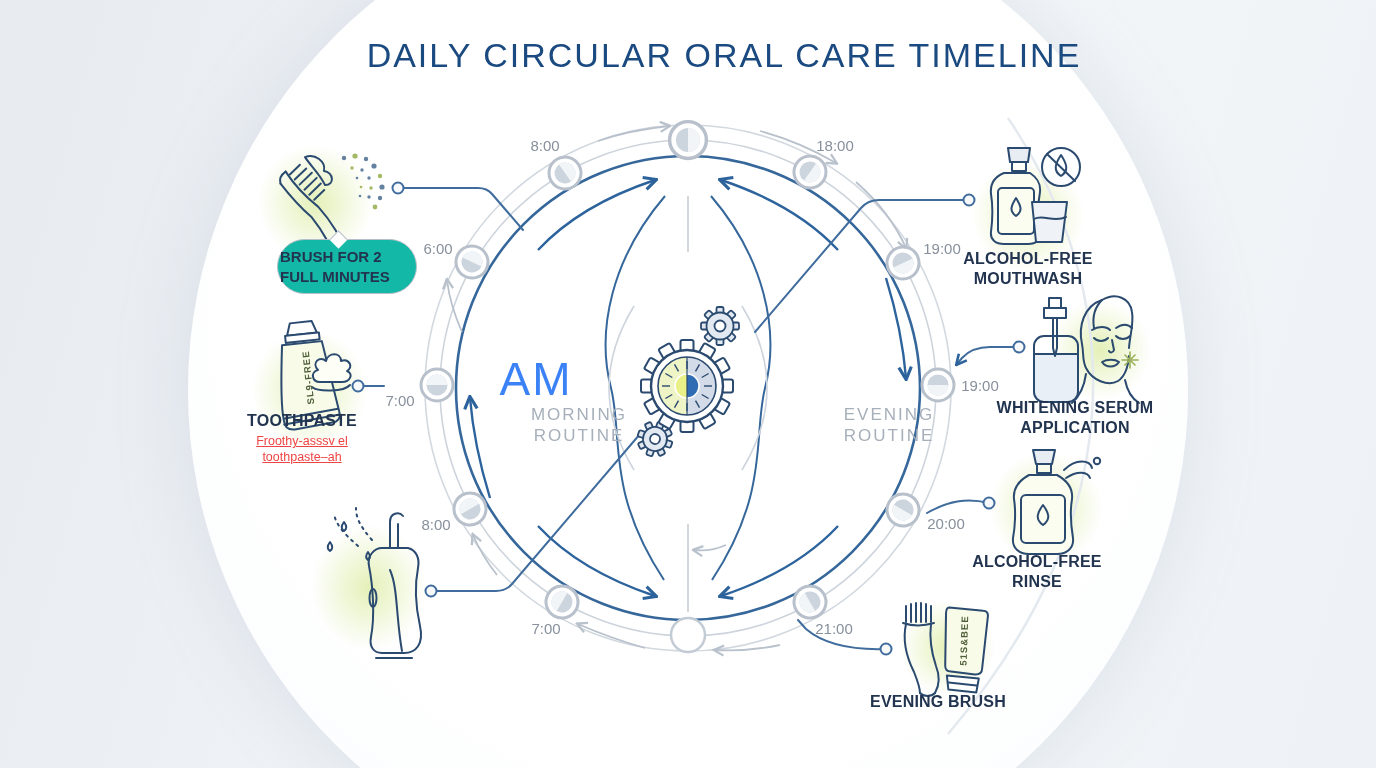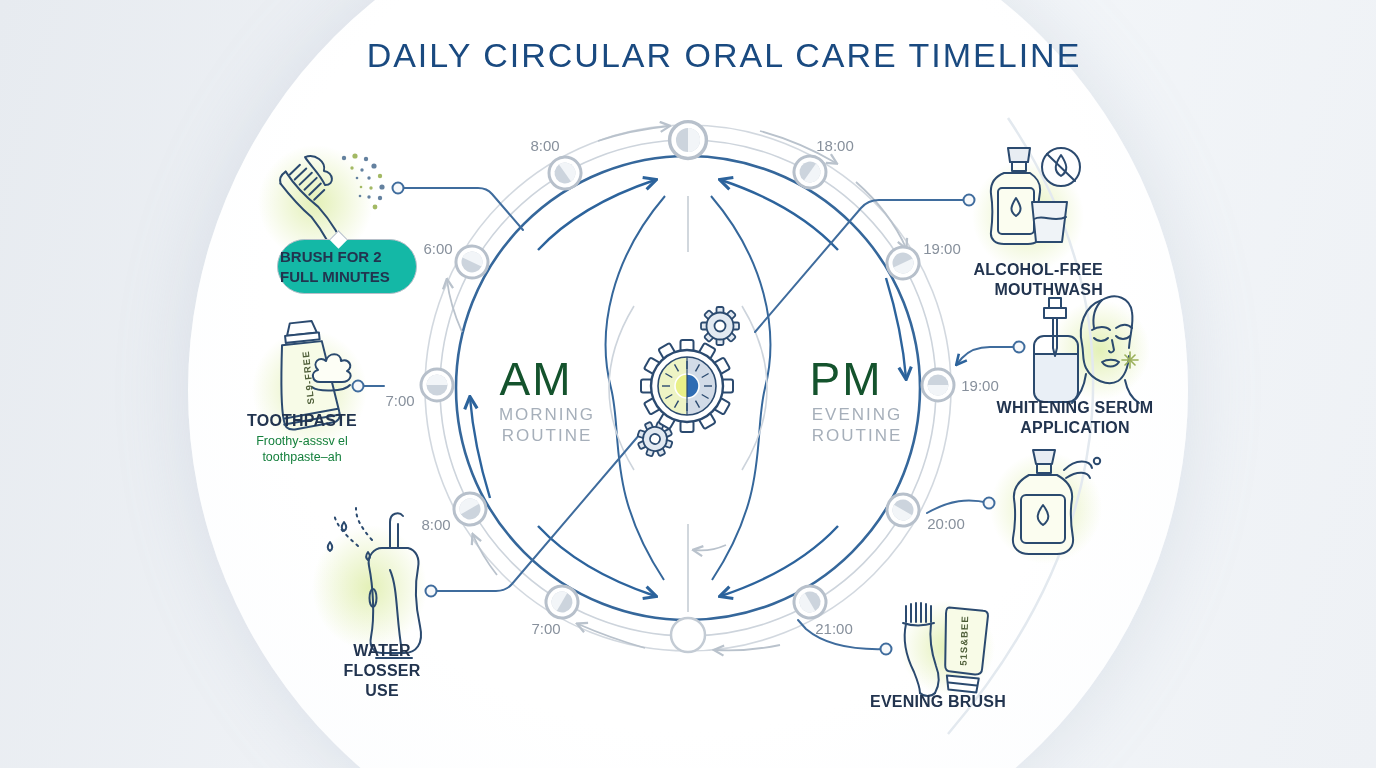--- a/index.html
+++ b/index.html
@@ -12,25 +12,25 @@
             background:radial-gradient(circle at 50% 42%,#ffffff 55%,#fcfdfe 78%,#f4f7fa 100%);
             box-shadow:0 0 70px rgba(160,175,195,.25);z-index:0;}
   .glow{position:absolute;border-radius:50%;z-index:1;
         background:radial-gradient(closest-side,rgba(205,228,125,.55),rgba(205,228,125,0));}
   svg.layer{position:absolute;left:0;top:0;z-index:2;}
   .txt{position:absolute;z-index:3;}
   .title{left:0;top:36px;width:1376px;text-align:center;font-size:34px;font-weight:500;
          letter-spacing:2px;color:#1a4a80;margin-left:36px;}
   .subtitle{left:0;top:84px;width:1376px;text-align:center;font-size:17px;font-weight:600;
             letter-spacing:3px;color:#99a2ac;}
-  .ampm{width:160px;text-align:center;font-size:46px;font-weight:400;letter-spacing:2px;color:#14532d;}
-  .ampmsub{width:182px;text-align:center;font-size:17px;font-weight:500;letter-spacing:2px;color:#a6afba;line-height:1.25;}
+  .ampm{width:160px;text-align:center;font-size:46px;font-weight:400;letter-spacing:2px;color:#3b82f6;}
+  .ampmsub{width:182px;text-align:center;font-size:17px;font-weight:500;letter-spacing:2px;color:#a6afba;line-height:1.25;padding-left:32px;}
   .time{width:66px;text-align:center;font-size:15px;color:#87909c;}
   .ititle{text-align:center;font-weight:bold;font-size:16px;color:#22344f;letter-spacing:.2px;line-height:1.25;}
-  .isub{text-align:center;font-size:12.5px;color:#15803d;line-height:1.3;}
+  .isub{text-align:center;font-size:12.5px;color:#ef4444;line-height:1.3;text-decoration:underline;}
   .bubble{left:277px;top:239px;width:134px;padding:7px 2px;background:#14b8a6;
           border:1.5px solid #b6bfc9;border-radius:28px;text-align:left;
           font-weight:bold;font-size:15px;color:#22344f;line-height:1.3;}
   .bubble::before{content:"";position:absolute;left:54px;top:-7px;width:12px;height:12px;background:#fff;
           border-left:1.5px solid #b6bfc9;border-top:1.5px solid #b6bfc9;transform:rotate(45deg);}
   .tubetext{position:absolute;z-index:3;font-size:9.5px;font-weight:bold;letter-spacing:1px;
             color:#4e5e38;text-align:center;}
   .ink{fill:none;stroke:#2b4a6f;stroke-width:2;stroke-linecap:round;stroke-linejoin:round;}
   .inkf{fill:#ffffff;stroke:#2b4a6f;stroke-width:2;stroke-linejoin:round;}
   .conn{fill:none;stroke:#3f6c9d;stroke-width:2;stroke-linecap:round;stroke-linejoin:round;}
@@ -404,21 +404,20 @@
         </g>
       </g>
     </g>
   </svg>
 
   <div class="txt title">DAILY CIRCULAR ORAL CARE TIMELINE</div>
 
   <div class="txt ampm" style="left:456px;top:352px;">AM</div>
   <div class="txt ampmsub" style="left:456px;top:404px;">MORNING</div>
   <div class="txt ampmsub" style="left:456px;top:425px;">ROUTINE</div>
-  <div class="txt ampm" style="left:766px;top:352px;">PM</div>
   <div class="txt ampmsub" style="left:766px;top:404px;">EVENING</div>
   <div class="txt ampmsub" style="left:766px;top:425px;">ROUTINE</div>
 
   <div class="txt time" style="left:512px;top:137px;">8:00</div>
   <div class="txt time" style="left:802px;top:137px;">18:00</div>
   <div class="txt time" style="left:405px;top:240px;">6:00</div>
   <div class="txt time" style="left:909px;top:240px;">19:00</div>
   <div class="txt time" style="left:367px;top:376px;margin-top:16px;">7:00</div>
   <div class="txt time" style="left:947px;top:377px;">19:00</div>
   <div class="txt time" style="left:403px;top:516px;">8:00</div>
@@ -426,23 +425,23 @@
   <div class="txt time" style="left:513px;top:620px;">7:00</div>
   <div class="txt time" style="left:801px;top:620px;">21:00</div>
 
   <div class="txt bubble">BRUSH FOR 2 FULL MINUTES</div>
 
   <div class="txt ititle" style="left:232px;top:411px;width:140px;">TOOTHPASTE</div>
   <div class="txt isub" style="left:232px;top:433px;width:140px;">Froothy-asssv el</div>
   <div class="txt isub" style="left:232px;top:449px;width:140px;">toothpaste–ah</div>
   <div class="tubetext" style="left:268px;top:372px;width:80px;transform:rotate(-96deg);">SL9-FREE</div>
 
-  <div class="txt ititle" style="left:327px;top:641px;width:110px;">WATER FLOSSER USE</div>
-
-  <div class="txt ititle" style="left:953px;top:260px;width:150px;text-align:right;">ALCOHOL-FREE MOUTHWASH</div>
+
+  <div class="txt ititle" style="left:953px;top:249px;width:150px;">ALCOHOL-FREE MOUTHWASH</div>
 
   <div class="txt ititle" style="left:990px;top:398px;width:170px;">WHITENING SERUM APPLICATION</div>
 
+  <div class="txt ititle" style="left:967px;top:552px;width:140px;">ALCOHOL-FREE RINSE</div>
 
   <div class="txt ititle" style="left:853px;top:692px;width:170px;">EVENING BRUSH</div>
   <div class="tubetext" style="left:933px;top:635px;width:62px;transform:rotate(-88deg);">51S&amp;BEE</div>
 
 </div>
 
 </body></html>

